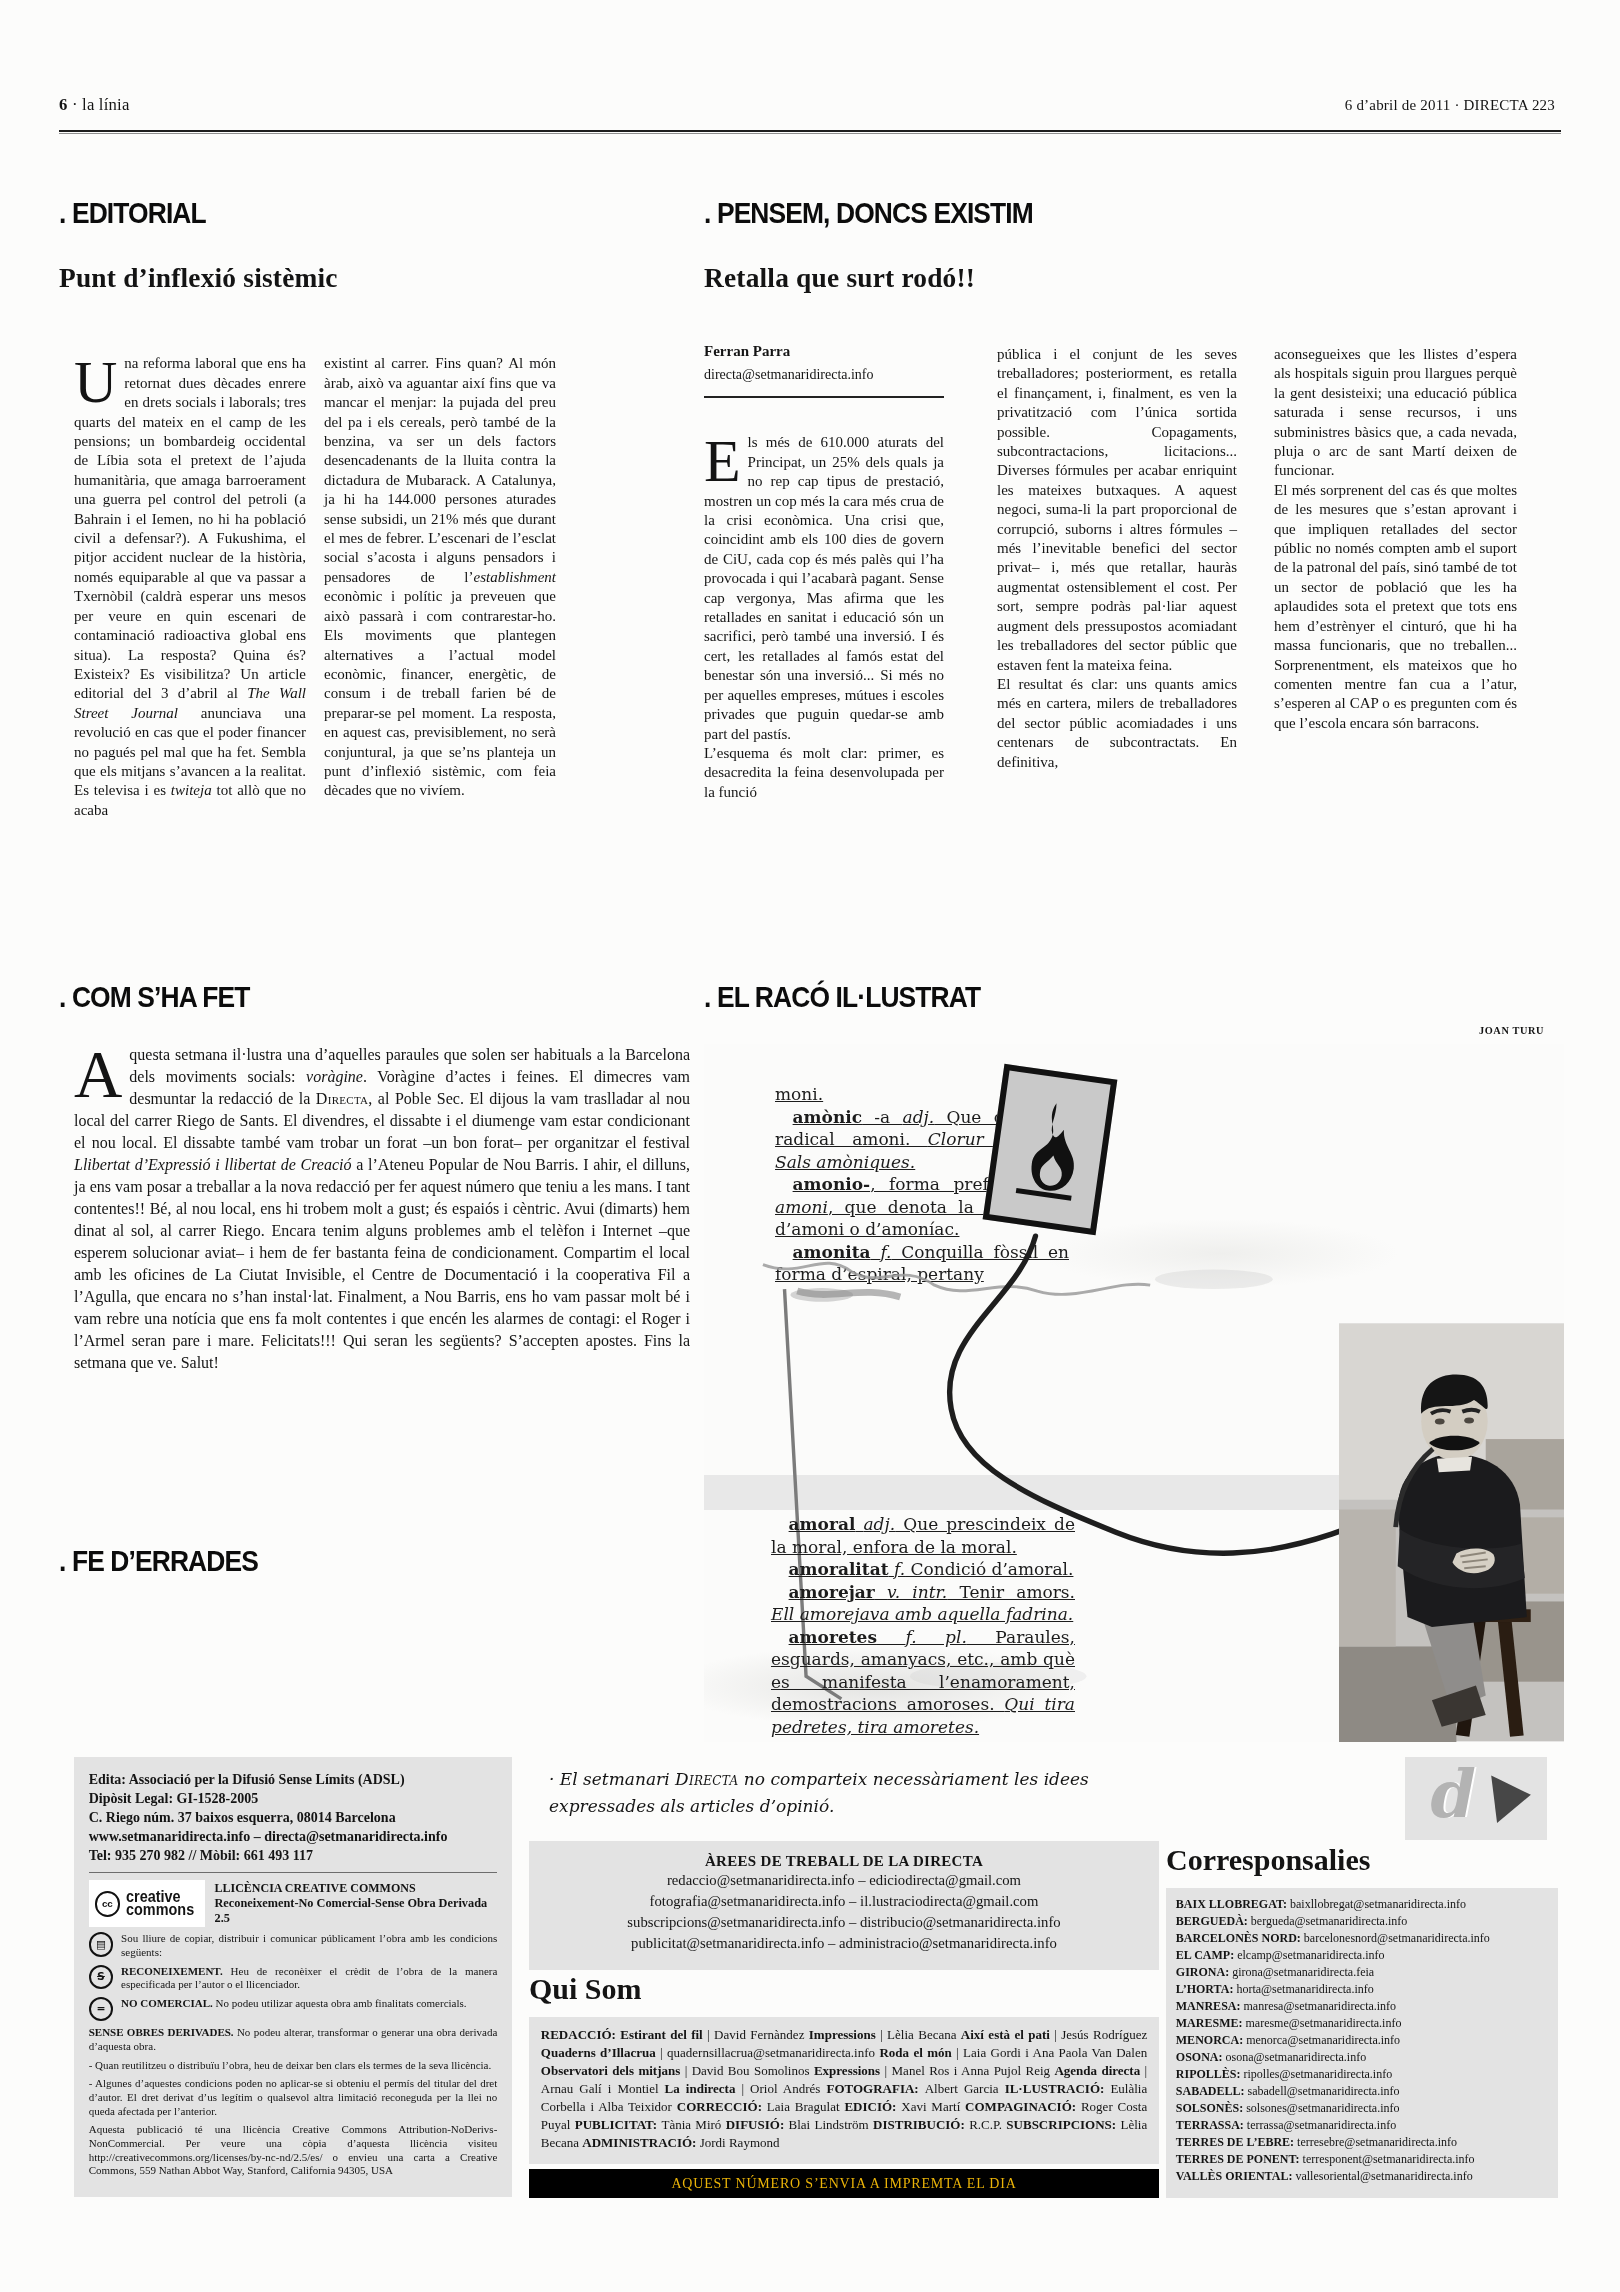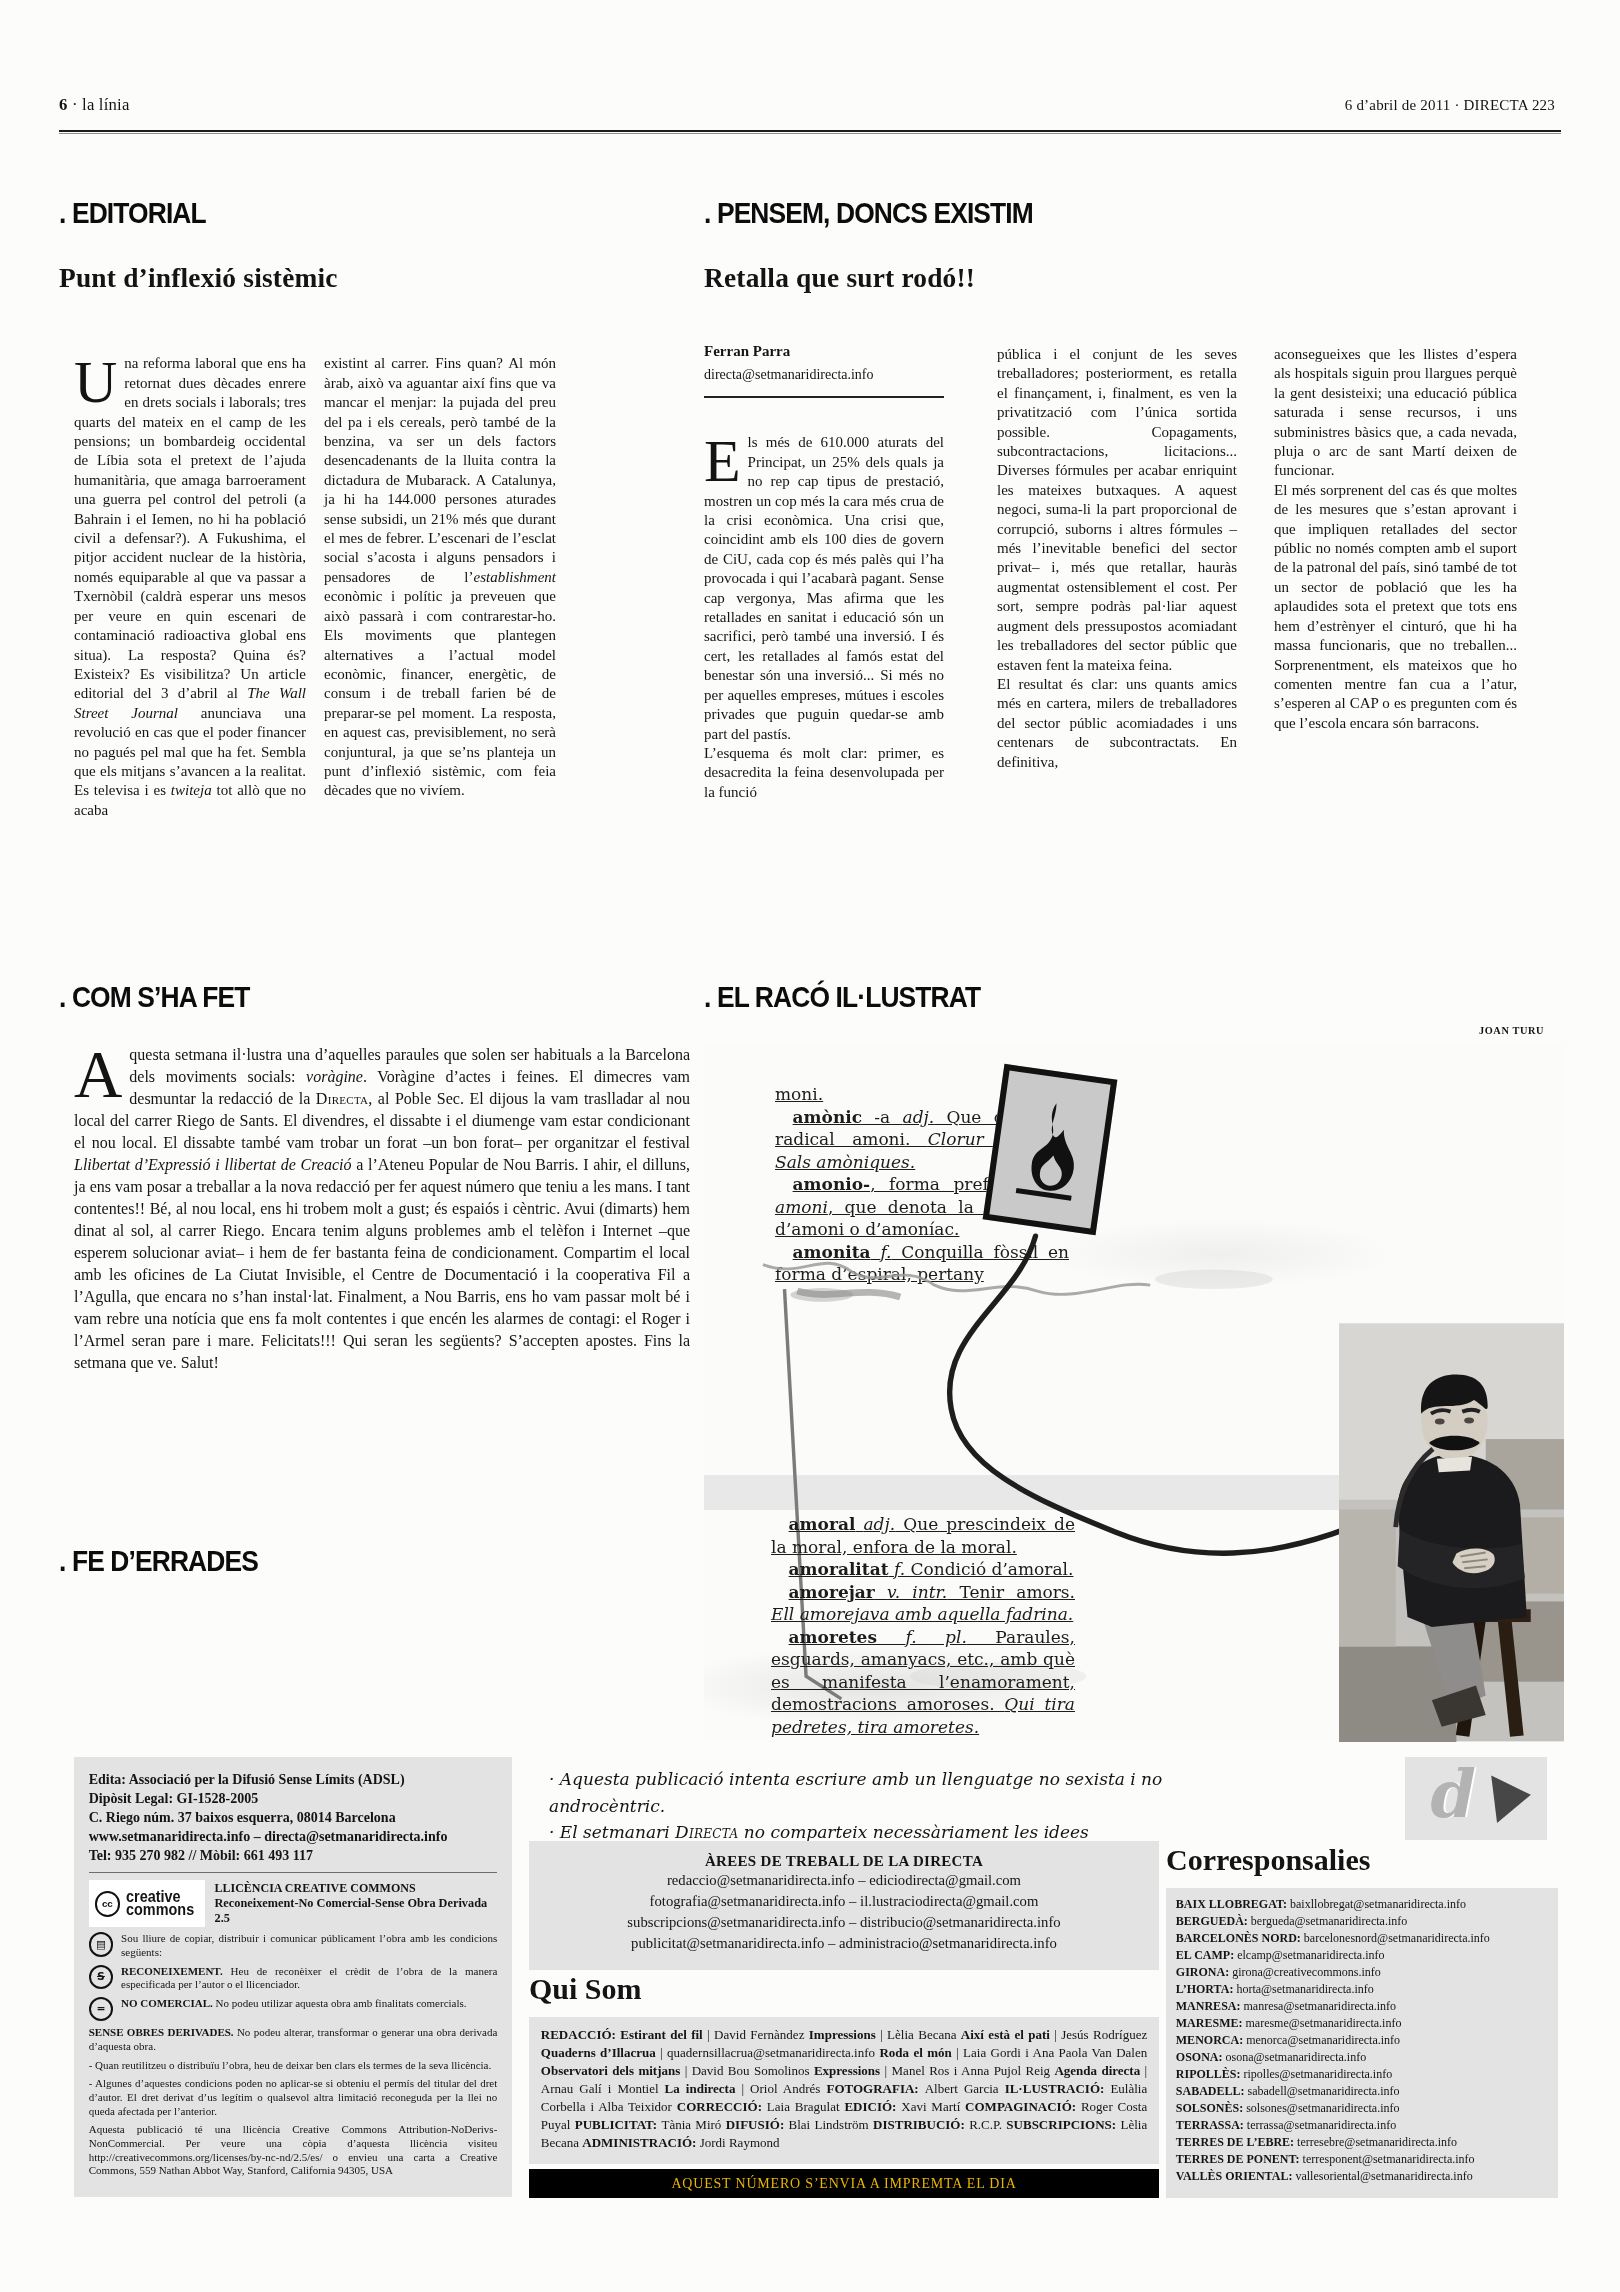--- a/index.html
+++ b/index.html
@@ -205,21 +205,20 @@
       </div>
     <div class="ccitem">
         <span><span>- Algunes d’aquestes condicions poden no aplicar-se si obteniu el permís del titular del dret d’autor. El dret derivat d’us legítim o qualsevol altra limitació reconeguda per la llei no queda afectada per l’anterior.</span></span>
       </div>
     <div class="ccitem">
         <span><span>Aquesta publicació té una llicència Creative Commons Attribution-NoDerivs-NonCommercial. Per veure una còpia d’aquesta llicència visiteu http://creativecommons.org/licenses/by-nc-nd/2.5/es/ o envieu una carta a Creative Commons, 559 Nathan Abbot Way, Stanford, California 94305, USA</span></span>
       </div>
   </div>
 
   <div class="abs notes" style="left:549px;top:1766px;width:632px;">
-    <div><span>· Aquesta publicació intenta escriure amb un llenguatge no sexista i no androcèntric.</span></div>
     <div><span>· El setmanari </span><span class="rsc">Directa</span><span> no comparteix necessàriament les idees expressades als articles d’opinió.</span></div>
   </div>
 
   <div class="abs panel arees" style="left:529px;top:1841px;width:630px;height:129px;">
     <div class="arees-title">ÀREES DE TREBALL DE LA DIRECTA</div>
     <div class="arees-line">redaccio@setmanaridirecta.info – ediciodirecta@gmail.com</div>
     <div class="arees-line">fotografia@setmanaridirecta.info – il.lustraciodirecta@gmail.com</div>
     <div class="arees-line">subscripcions@setmanaridirecta.info – distribucio@setmanaridirecta.info</div>
     <div class="arees-line">publicitat@setmanaridirecta.info – administracio@setmanaridirecta.info</div>
   </div>
@@ -237,21 +236,21 @@
     <span class="abs dlogo-d" style="left:25.5px;top:7.8px;">d</span>
     <span class="abs dlogo-tri" style="right:15.7px;top:15.7px;"></span>
   </div>
 
   <div class="abs bigfoot-title" style="left:1166px;top:1843px;">Corresponsalies</div>
   <div class="abs panel corrlist" style="left:1166px;top:1888px;width:392px;height:310px;padding:7.8px 9.8px;overflow:hidden;">
     <div><span class="corr-n">BAIX LLOBREGAT:</span> <span>baixllobregat@setmanaridirecta.info</span></div>
     <div><span class="corr-n">BERGUEDÀ:</span> <span>bergueda@setmanaridirecta.info</span></div>
     <div><span class="corr-n">BARCELONÈS NORD:</span> <span>barcelonesnord@setmanaridirecta.info</span></div>
     <div><span class="corr-n">EL CAMP:</span> <span>elcamp@setmanaridirecta.info</span></div>
-    <div><span class="corr-n">GIRONA:</span> <span>girona@creativecommons.info</span></div>
+    <div><span class="corr-n">GIRONA:</span> <span>girona@setmanaridirecta.feia</span></div>
     <div><span class="corr-n">L’HORTA:</span> <span>horta@setmanaridirecta.info</span></div>
     <div><span class="corr-n">MANRESA:</span> <span>manresa@setmanaridirecta.info</span></div>
     <div><span class="corr-n">MARESME:</span> <span>maresme@setmanaridirecta.info</span></div>
     <div><span class="corr-n">MENORCA:</span> <span>menorca@setmanaridirecta.info</span></div>
     <div><span class="corr-n">OSONA:</span> <span>osona@setmanaridirecta.info</span></div>
     <div><span class="corr-n">RIPOLLÈS:</span> <span>ripolles@setmanaridirecta.info</span></div>
     <div><span class="corr-n">SABADELL:</span> <span>sabadell@setmanaridirecta.info</span></div>
     <div><span class="corr-n">SOLSONÈS:</span> <span>solsones@setmanaridirecta.info</span></div>
     <div><span class="corr-n">TERRASSA:</span> <span>terrassa@setmanaridirecta.info</span></div>
     <div><span class="corr-n">TERRES DE L’EBRE:</span> <span>terresebre@setmanaridirecta.info</span></div>

